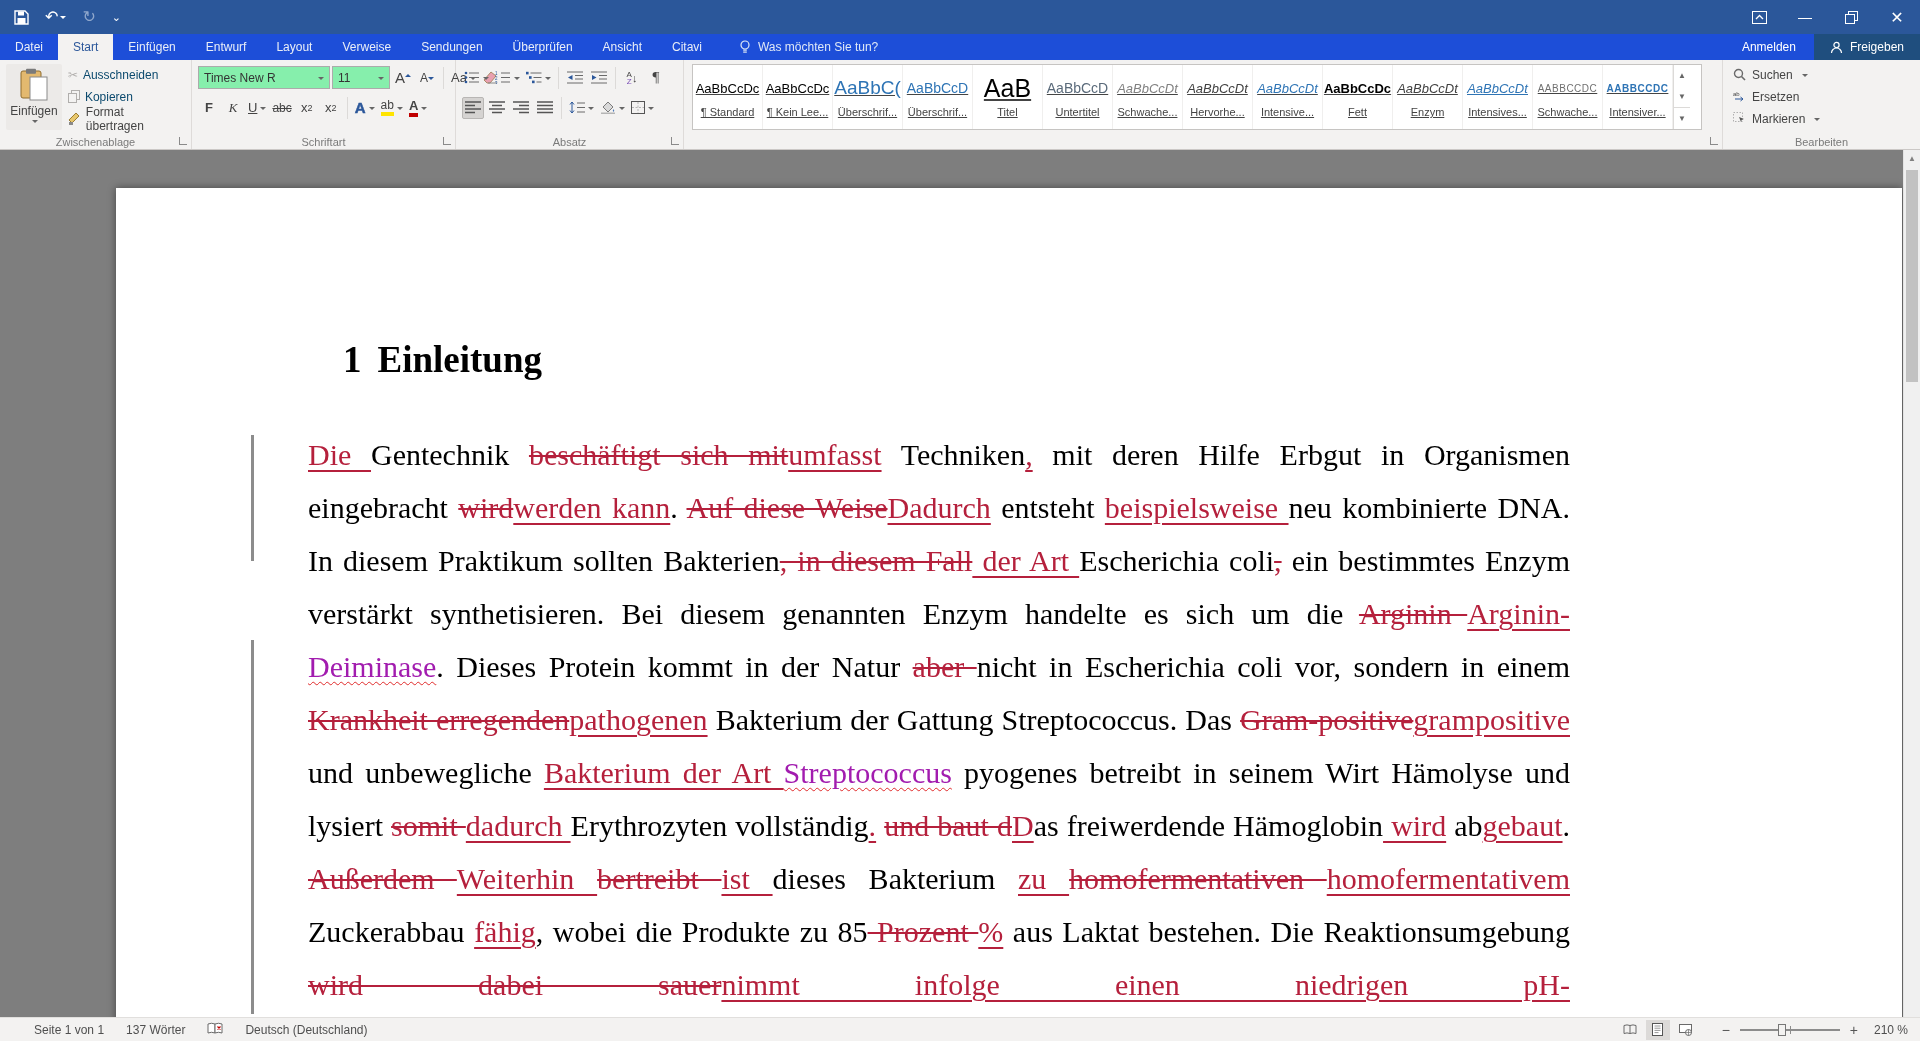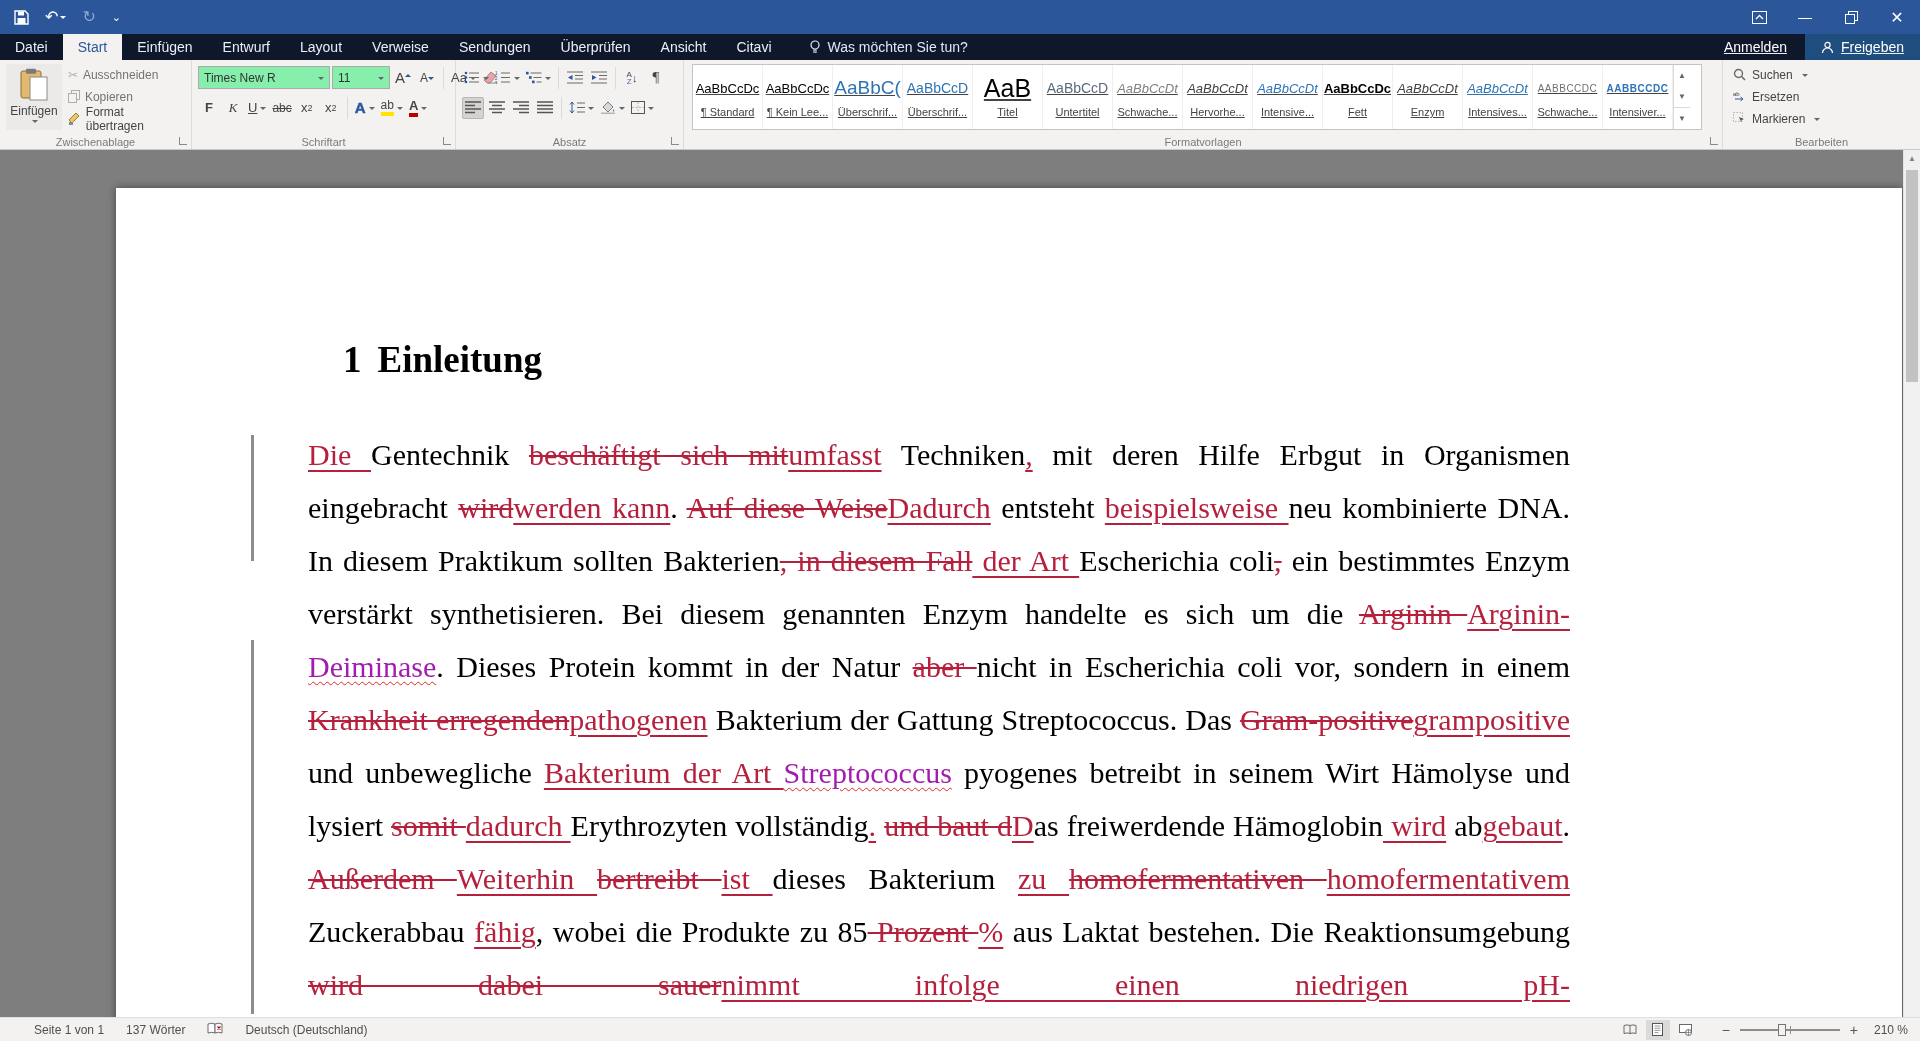--- a/index.html
+++ b/index.html
@@ -25,27 +25,27 @@
     font-size:14px; color:#fff; pointer-events:none;
   }
   .win-controls { margin-left:auto; display:flex; z-index:2; height:34px; }
   .win-controls .wbtn {
     width:46px; height:34px; display:flex; align-items:center; justify-content:center;
     color:#fff; font-size:14px;
   }
 
   
   .tabrow {
-    height:26px; background:#0f172a; display:flex; align-items:stretch;
-    color:#e9eef7; font-size:14px;
+    height:26px; background:#1d4ed8; display:flex; align-items:stretch;
+    color:#e9eef7; font-size:12px;
   }
   .tab { display:flex; align-items:center; padding:0 15px; cursor:default; }
   .tab.active { background:#f3f2f1; color:#2b579a; }
   .tellme { display:flex; align-items:center; gap:7px; margin-left:22px; color:#dfe8f6; }
-  .acct { margin-left:auto; display:flex; align-items:stretch;text-decoration:underline; }
+  .acct { margin-left:auto; display:flex; align-items:stretch; }
   .anmelden { display:flex; align-items:center; padding:0 18px; color:#fff; }
   .freigeben { display:flex; align-items:center; gap:7px; padding:0 16px; background:#1f4e7e; color:#fff; }
 
   
   .ribbon {
     height:90px; background:#f3f2f1; border-bottom:1px solid #cbc8c6;
     display:flex; position:relative; color:#444;
   }
   .rgroup { position:relative; height:100%; border-right:1px solid #dedbd9; flex:0 0 auto; }
   .g-label {
@@ -59,21 +59,21 @@
   .g-inner { display:flex; padding:4px 6px 16px 6px; height:100%; }
   .col { display:flex; flex-direction:column; }
   .frow { display:flex; align-items:center; height:27px; gap:2px; }
   .rbtn {
     display:inline-flex; align-items:center; justify-content:center;
     min-width:22px; height:22px; padding:0 2px; font-size:13px; color:#444; border-radius:2px;
   }
   .rbtn.active { background:#d5d3d1; border:1px solid #b8b6b4; }
   .car { width:0; height:0; border:3px solid transparent; border-top-color:#666; display:inline-block; margin-left:3px; transform:translateY(2px); }
   .vsep { width:1px; height:22px; background:#dcdad8; margin:0 3px; }
-  .gray-lbl { color:#737373; }
+  .gray-lbl { color:#0c4a6e; }
 
   
   .paste-big {
     width:56px; display:flex; flex-direction:column; align-items:center;
     background:#eceae8; border-radius:2px; margin-right:6px; padding-top:4px; height:66px;
   }
   .paste-big .plabel { font-size:12px; color:#444; margin-top:3px; }
   .clip-rows { display:flex; flex-direction:column; justify-content:flex-start; gap:1px; }
   .clip-row { display:flex; align-items:center; gap:5px; height:21px; font-size:12px; }
 
@@ -505,21 +505,20 @@
               <div class="sprev s-int-ref">AABBCCDC</div>
               <div class="slab">Intensiver...</div>
             </div>
             <div class="gal-arrows">
             <div>▲</div>
             <div>▼</div>
             <div class="gal-more">▼</div>
           </div>
         </div>
       </div>
-      <span class="g-label">Formatvorlagen</span>
       <span class="launcher"></span>
     </div>
 
     <div class="rgroup" style="flex:1; border-right:none;">
       <div class="g-inner">
         <div class="col" style="gap:1px; padding-left:4px;">
           <div class="edit-row">
             <svg width="13" height="13" viewBox="0 0 13 13">
                 <circle cx="5.5" cy="5.5" r="4" fill="none" stroke="#6a6a6a" stroke-width="1.4"></circle>
                 <path d="M8.5 8.5 L12 12" stroke="#6a6a6a" stroke-width="1.6"></path>

